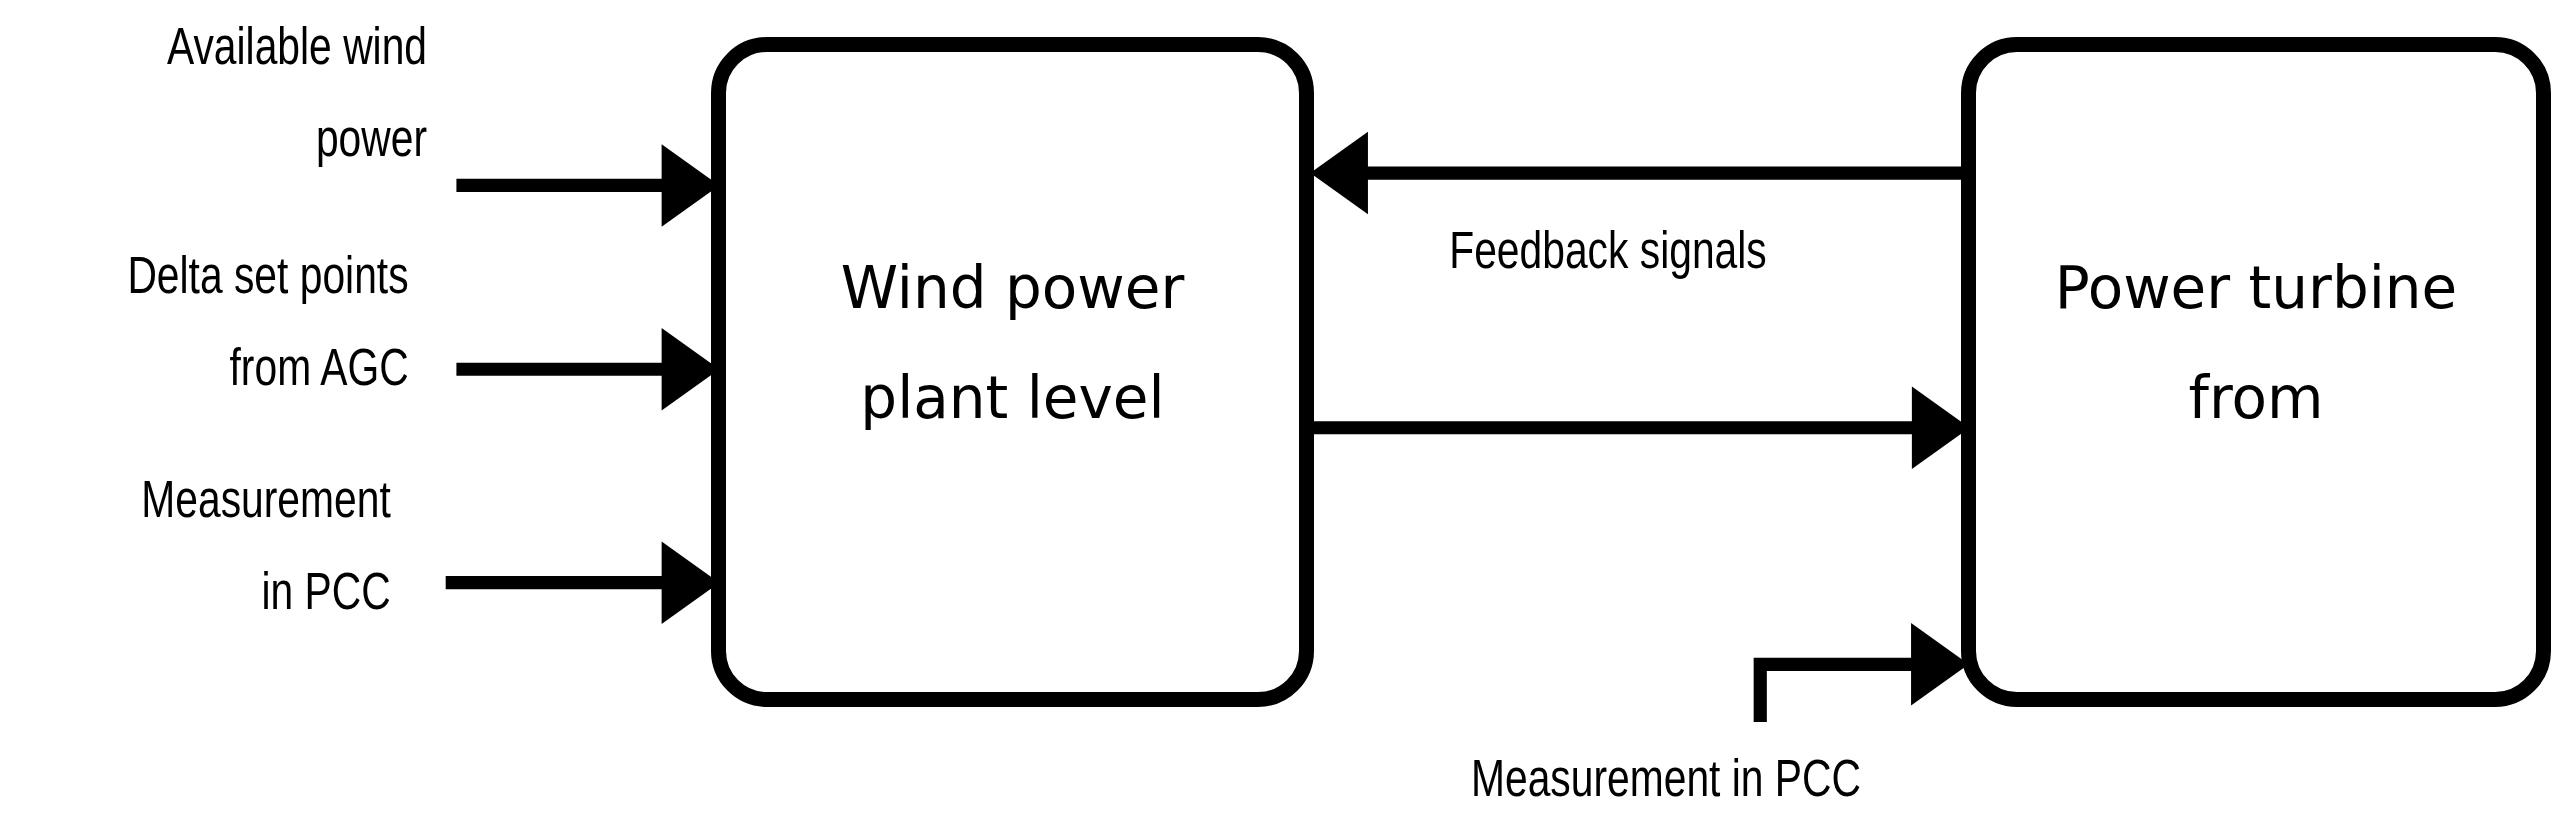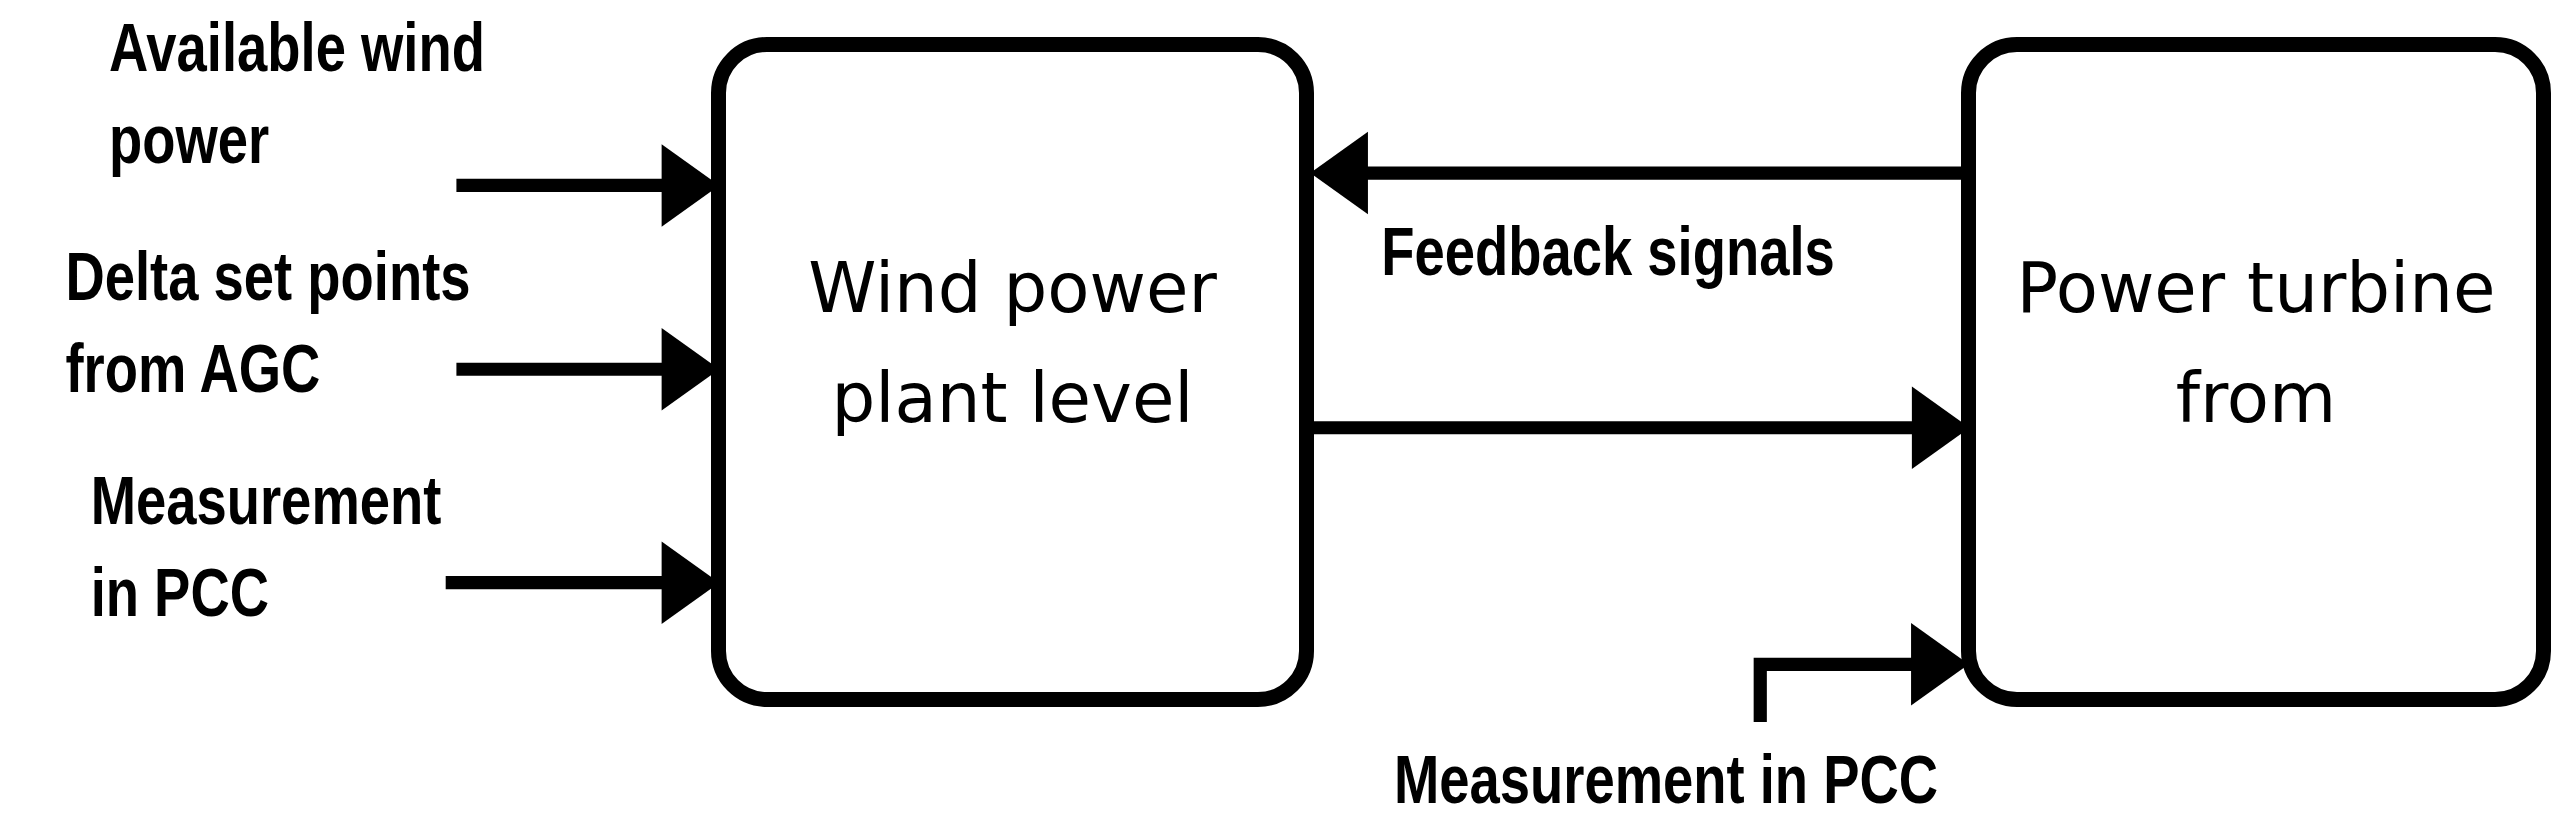--- a/index.html
+++ b/index.html
@@ -22,33 +22,33 @@
     border: 15px solid #000000;
     border-radius: 56px;
     display: flex;
     align-items: center;
     justify-content: center;
   }
   .node--plant   { left: 711px;  width: 603px; }
   .node--turbine { left: 1961px; width: 590px; }
   .node-label {
     font-family: "DejaVu Sans", sans-serif;
-    font-size: 69px;
+    font-size: 58px;
     line-height: 110px;
     text-align: center;
     margin-top: -58px;
     white-space: nowrap;
   }
   
   .io-label {
     position: absolute;
     transform: translate(-50%, -50%);
-    text-align: left;
-    font-weight: bold;
-    font-size: 68px;
+    text-align: right;
+    font-weight: normal;
+    font-size: 51px;
     line-height: 92px;
     white-space: nowrap;
   }
   .cond {
     display: inline-block;
     transform: scaleX(0.8);
     transform-origin: center;
   }
   .arrows-layer {
     position: absolute;

